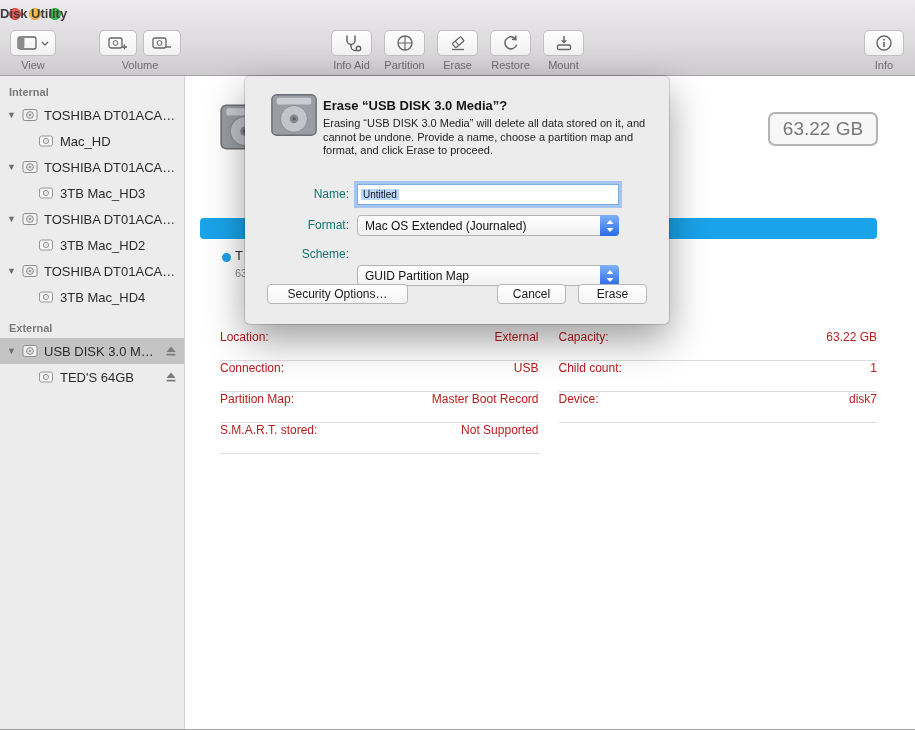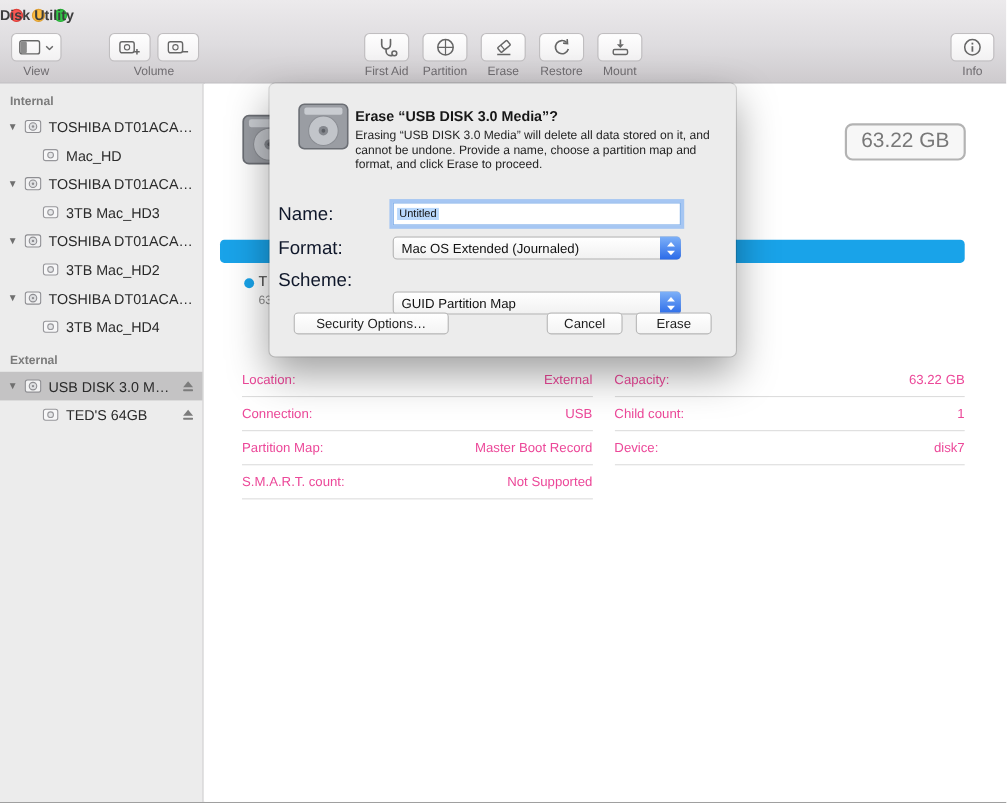--- a/index.html
+++ b/index.html
@@ -43,29 +43,29 @@
   .main{position:absolute;top:76px;left:186px;right:0;bottom:0;background:#fff}
   .big-disk{position:absolute;left:32px;top:24px}
   .cap-badge{position:absolute;left:582px;top:36px;width:110px;height:34px;border:2px solid #b3b3b3;border-radius:7px;
     background:#f7f7f7;display:flex;align-items:center;justify-content:center;font-size:19px;color:#787878}
   .usage-bar{position:absolute;left:14px;top:142px;width:677px;height:21px;border-radius:4px;background:#19a3e9}
   .legend-dot{position:absolute;left:36px;top:177px;width:9px;height:9px;border-radius:50%;background:#19a3e9}
   .legend-name{position:absolute;left:49px;top:172px;font-size:13px;color:#333}
   .legend-size{position:absolute;left:49px;top:191px;font-size:11px;color:#8a8a8a}
   .details{position:absolute;left:34px;top:254px;width:657px;display:flex;gap:20px}
   .detail-col{flex:1}
-  .detail-row{height:31px;display:flex;align-items:center;justify-content:space-between;border-bottom:1px solid #ddd;font-size:12px;color:#ec4899}
+  .detail-row{height:31px;display:flex;align-items:flex-start;justify-content:space-between;border-bottom:1px solid #ddd;font-size:12px;color:#b91c1c}
 
   
   .dialog{position:absolute;left:245px;top:76px;width:424px;height:248px;background:#ececec;border-radius:5px;
     box-shadow:0 0 0 1px rgba(0,0,0,.14),0 16px 38px rgba(0,0,0,.38)}
   .dlg-icon{position:absolute;left:24px;top:14px}
   .dlg-title{position:absolute;left:78px;top:22px;font-size:13px;font-weight:bold;color:#161616}
   .dlg-body{position:absolute;left:78px;top:41px;width:334px;font-size:11px;line-height:13.5px;color:#242424}
-  .dlg-label{position:absolute;left:8px;width:96px;text-align:left;font-size:17px;color:#0f172a;line-height:21px}
+  .dlg-label{position:absolute;left:8px;width:96px;text-align:right;font-size:12px;color:#0f766e;line-height:21px}
   .dlg-field{position:absolute;left:112px;width:262px;height:21px}
   .name-field{background:#fff;border:1px solid #7eade9;box-shadow:0 0 0 3px rgba(94,160,250,.5);
     display:flex;align-items:center;padding-left:3px;font-size:10px;color:#111}
   .name-sel{background:#b9d8fc;padding:0 2px}
   .popup{background:linear-gradient(#fff,#f1f1f1);border:1px solid #b4b4b4;border-radius:4px;
     display:flex;align-items:center;font-size:12px;color:#111;position:relative}
   .pop-text{padding-left:7px;white-space:nowrap}
   .pop-cap{position:absolute;right:-1px;top:-1px;bottom:-1px;width:19px;border-radius:0 4px 4px 0;
     background:linear-gradient(#7eb1f8,#2a6ae8);display:flex;align-items:center;justify-content:center}
   .dlg-btn{position:absolute;height:20px;border:1px solid #b7b7b7;border-radius:4px;
@@ -193,21 +193,21 @@
       <div class="tb-label">Volume</div>
     </div>
 
     <div class="tb-row" style="position:absolute;left:331px;top:30px">
       <div class="tb-item" style="position:static">
         <button class="tb-btn" style="width:41px">
           <svg width="20" height="18">
               <use href="#sym-firstaid"></use>
             </svg>
         </button>
-        <div class="tb-label">First Aid</div>
+        <div class="tb-label">Info Aid</div>
       </div>
       <div class="tb-item" style="position:static">
         <button class="tb-btn" style="width:41px">
           <svg width="18" height="18">
               <use href="#sym-partition"></use>
             </svg>
         </button>
         <div class="tb-label">Partition</div>
       </div>
       <div class="tb-item" style="position:static">
@@ -344,21 +344,21 @@
         </div>
         <div class="detail-row">
           <span>Connection:</span>
           <span>USB</span>
         </div>
         <div class="detail-row">
           <span>Partition Map:</span>
           <span>Master Boot Record</span>
         </div>
         <div class="detail-row">
-          <span>S.M.A.R.T. count:</span>
+          <span>S.M.A.R.T. stored:</span>
           <span>Not Supported</span>
         </div>
       </div>
       <div class="detail-col">
         <div class="detail-row">
           <span>Capacity:</span>
           <span>63.22 GB</span>
         </div>
         <div class="detail-row">
           <span>Child count:</span>

